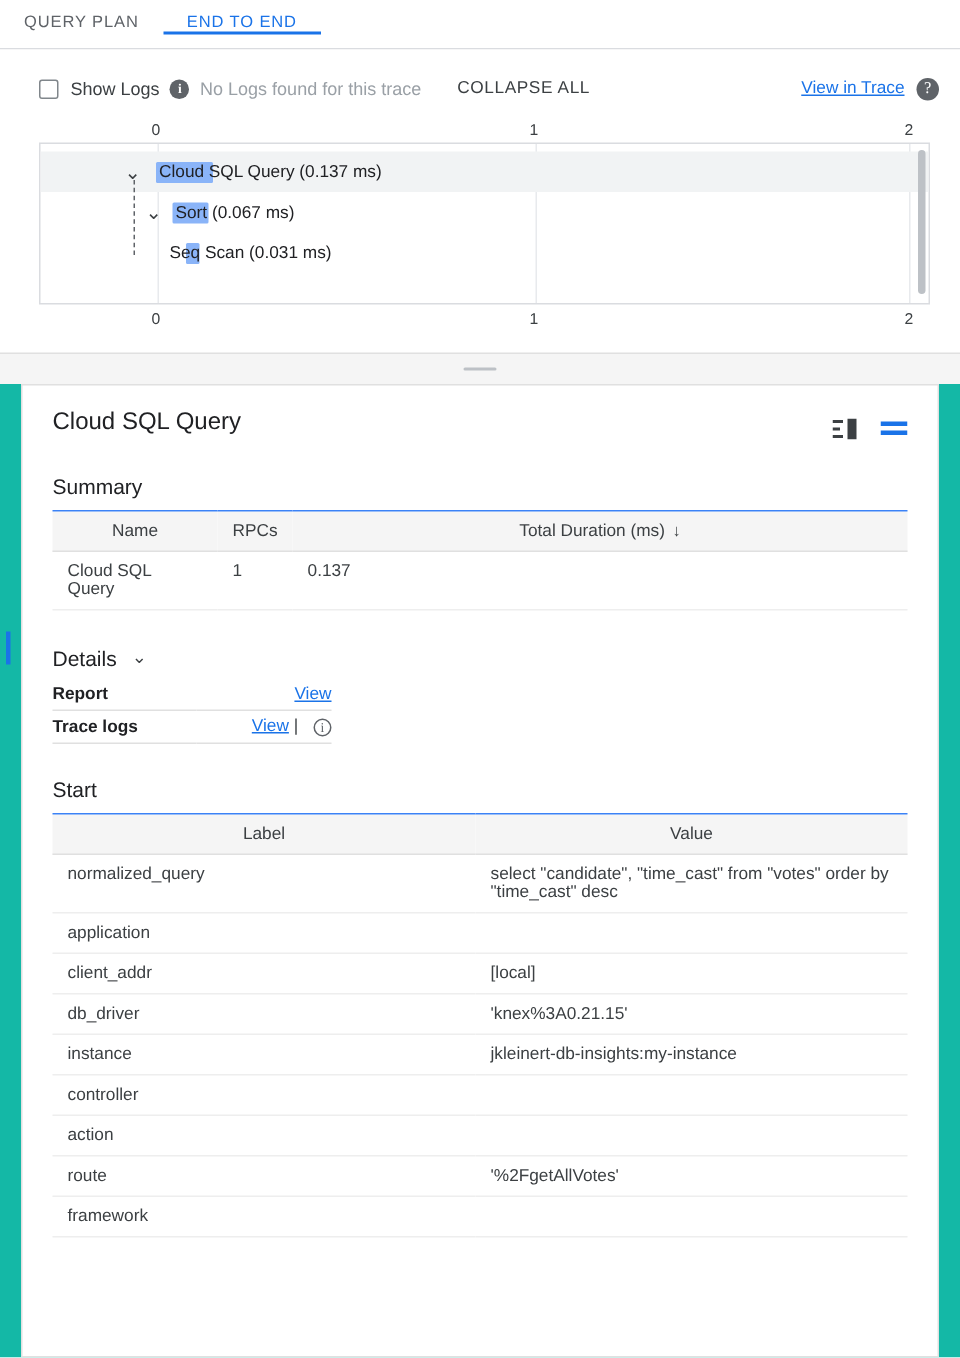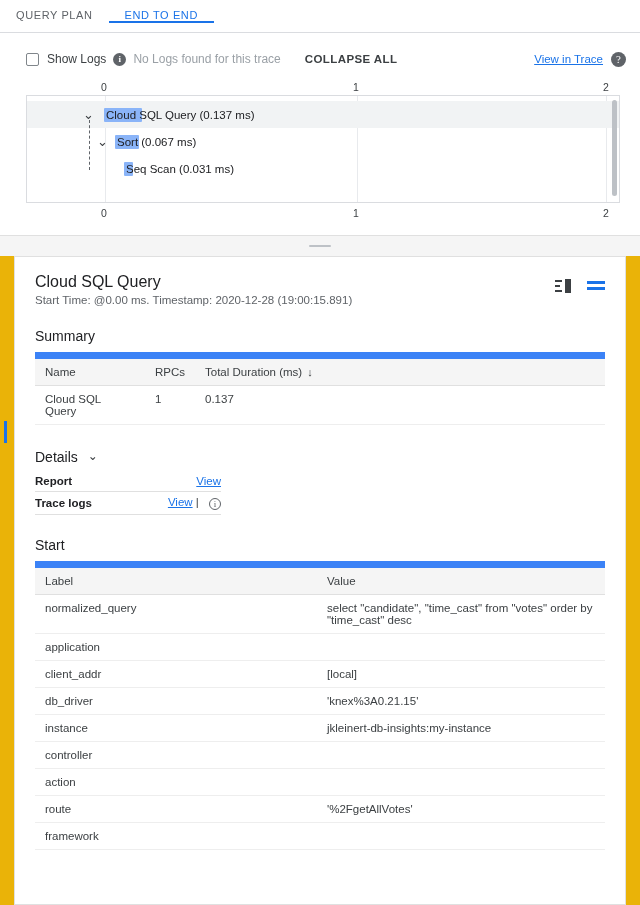--- a/index.html
+++ b/index.html
@@ -80,21 +80,21 @@
   }
   .muted {
     color: #9aa0a6;
     font-size: 12px;
     margin-right: 24px;
     white-space: nowrap;
   }
   .collapse-all {
     font-size: 11.5px;
     color: #3c4043;
-    font-weight: 700;
+    font-weight: 400;
     letter-spacing: .4px;
     cursor: pointer;
     white-space: nowrap;
     text-align: center;
   }
   .spacer { flex: 1; }
   .view-in-trace {
     color: #1a73e8;
     font-size: 11.5px;
     text-decoration: underline;
@@ -197,21 +197,21 @@
   }
   .drag-handle {
     width: 22px;
     height: 2px;
     background: #bdc1c6;
     border-radius: 1px;
   }
 
   
   .detail-outer {
-    background: #eab308;
+    background: #14b8a6;
     padding: 0 14px 0 14px;
     height: 649px;
     overflow: hidden;
     position: relative;
   }
   .left-marker {
     position: absolute;
     left: 4px;
     top: 165px;
     width: 3px;
@@ -252,25 +252,25 @@
     font-size: 14px;
     color: #202124;
     margin: 22px 0 8px 0;
   }
   table.grid {
     width: 100%;
     border-collapse: collapse;
     font-size: 11.5px;
   }
   table.grid th {
-    text-align: left;
+    text-align: center;
     font-weight: 500;
     color: #3c4043;
     background: #f5f5f5;
-    border-top: 7px solid #3b82f6;
+    border-top: 1px solid #3b82f6;
     border-bottom: 1px solid #e0e0e0;
     padding: 7px 10px;
     font-size: 11.5px;
     white-space: nowrap;
   }
   table.grid td {
     padding: 7px 10px;
     border-bottom: 1px solid #eeeeee;
     color: #3c4043;
     vertical-align: top;
@@ -356,21 +356,21 @@
       </div>
 
       <div class="span-row" style="top:32px;">
         <span class="caret" style="left:70px; top:7px;">⌄</span>
         <span class="bar" style="left:88px; width:24px;"></span>
         <span class="span-label" style="left:90px;">Sort (0.067 ms)</span>
       </div>
 
       <div class="span-row" style="top:59px;">
         <span class="bar" style="left:97px; width:9px;"></span>
-        <span class="span-label" style="left:99px;">Seq Scan (0.031 ms)</span>
+        <span class="span-label" style="left:86px;">Seq Scan (0.031 ms)</span>
       </div>
 
       <div class="dashed-v" style="left:62px; top:24px; height:50px;"></div>
 
       <div class="scrollbar-v"></div>
     </div>
 
     <div class="axis-row" style="margin-top:4px;">
       <span class="axis-tick" style="left:78px;">0</span>
       <span class="axis-tick" style="left:330px;">1</span>
@@ -385,21 +385,20 @@
 </div>
 
 <div class="detail-outer">
   <div class="left-marker"></div>
 
   <div class="detail-card">
 
     <div class="detail-head">
       <div>
         <div class="detail-title">Cloud SQL Query</div>
-        <div class="detail-sub">Start Time: @0.00 ms. Timestamp: 2020-12-28 (19:00:15.891)</div>
       </div>
       <div class="view-toggles">
         <span class="toggle-icon">
           <svg width="18" height="14" viewBox="0 0 18 14">
             <rect x="0" y="1" width="7" height="2" fill="#3c4043"></rect>
             <rect x="0" y="6" width="5" height="2" fill="#3c4043"></rect>
             <rect x="0" y="11" width="7" height="2" fill="#3c4043"></rect>
             <rect x="10" y="0" width="6" height="14" fill="#3c4043"></rect>
           </svg>
         </span>

